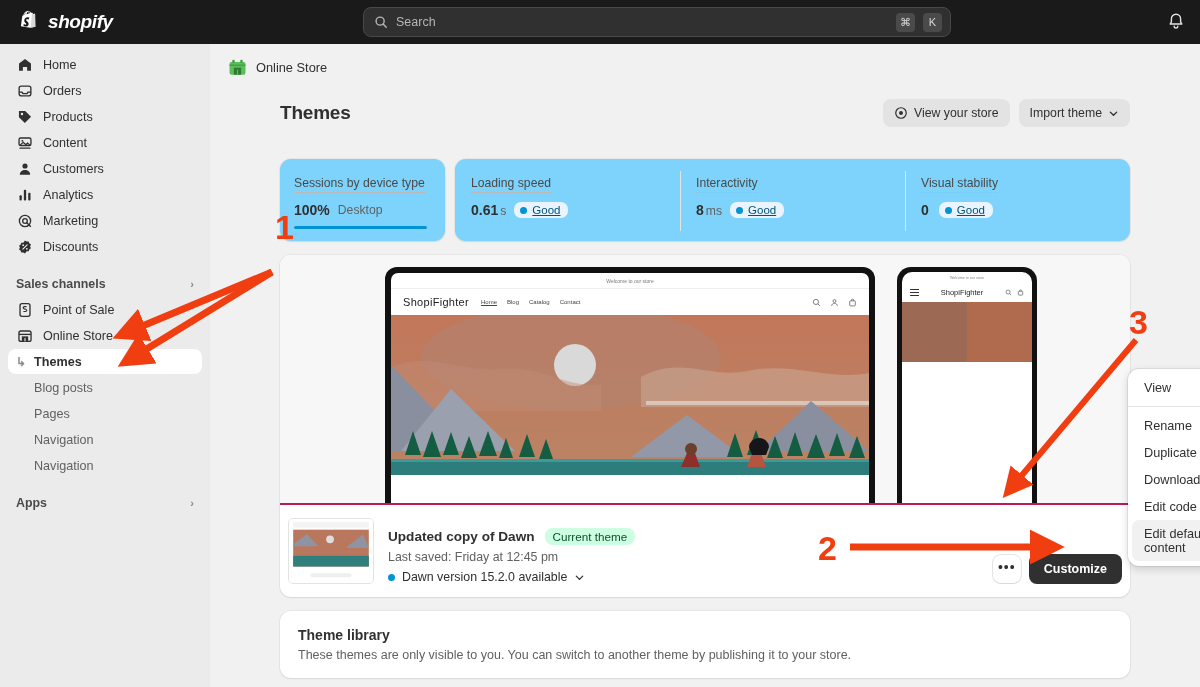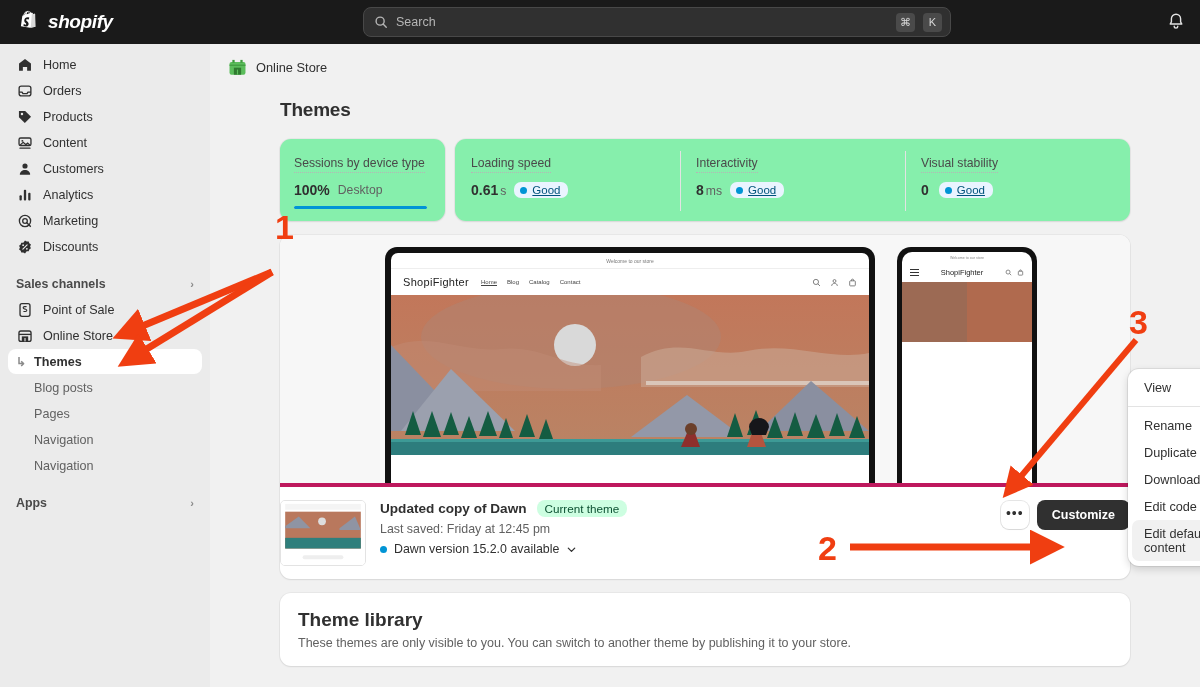--- a/index.html
+++ b/index.html
@@ -77,21 +77,21 @@
     font-family: "Liberation Sans", sans-serif;
   }
   .btn-dark {
     background: #303030; color: #fff; border: none; border-radius: 8px; height: 30px;
     padding: 0 15px; font-size: 12.5px; font-weight: 600; cursor: pointer;
     font-family: "Liberation Sans", sans-serif;
   }
 
   
   .metrics { display: flex; gap: 10px; margin-bottom: 14px; }
-  .card { background: #86efac; border-radius: 11px; box-shadow: 0 0 0 1px rgba(0,0,0,.04), 0 1px 2px rgba(0,0,0,.07); }
+  .card { background: #7dd3fc; border-radius: 11px; box-shadow: 0 0 0 1px rgba(0,0,0,.04), 0 1px 2px rgba(0,0,0,.07); margin-top: 14px; }
   .m-first { width: 165px; padding: 14px 14px 12px 14px; }
   .m-rest { flex: 1; display: flex; padding: 14px 0 12px 0; }
   .m-cell { flex: 1; padding: 0 16px; position: relative; }
   .m-cell + .m-cell::before {
     content: ""; position: absolute; left: 0; top: -2px; bottom: -2px; width: 1px; background: #e3e3e3;
   }
   .m-label {
     font-size: 12.2px; color: #4a4a4a; margin-bottom: 9px;
     border-bottom: 1px dotted #b5b5b5; display: inline-block; padding-bottom: 2px;
   }
@@ -128,42 +128,42 @@
   }
   .mob-screen { background: #fff; border-radius: 10px 10px 0 0; height: 100%; overflow: hidden; }
   .mob-ann { text-align: center; font-size: 3.6px; color: #888; padding: 4px 0 3px; }
   .mob-nav { display: flex; align-items: center; padding: 5px 8px; }
   .mob-brand { font-size: 7.5px; color: #222; margin: 0 auto; }
   .burger { display: flex; flex-direction: column; gap: 1.7px; }
   .burger i { width: 9px; height: 1px; background: #333; display: block; }
   .mob-icons { display: flex; gap: 5px; opacity: .7; }
   .mob-hero { height: 60px; background: linear-gradient(90deg,#9c6a54 50%, #b06a4e 50%); }
 
-  .theme-info { display: flex; align-items: flex-start; padding: 13px 0; gap: 14px; border-top: 4px solid #be185d; }
+  .theme-info { display: flex; align-items: flex-end; padding: 13px 8px; gap: 14px; border-top: 2px solid #be185d; }
   .thumb { width: 86px; height: 66px; border-radius: 5px; border: 1px solid #e3e3e3; overflow: hidden; flex: 0 0 86px; background: #fff; }
   .ti-main { flex: 1; min-width: 0; }
   .ti-title-row { display: flex; align-items: center; gap: 10px; margin-bottom: 5px; }
   .ti-title { font-size: 13.6px; font-weight: 700; color: #303030; }
   .badge-green { background: #cdfee1; color: #0c5132; font-size: 11.7px; border-radius: 8px; padding: 2px 8px; }
   .ti-sub { font-size: 12.4px; color: #616161; margin-bottom: 6px; }
   .ti-ver { font-size: 12.4px; color: #303030; display: flex; align-items: center; gap: 7px; cursor: pointer; }
   .dot-blue { width: 7px; height: 7px; border-radius: 50%; background: #0094d5; }
   .ti-actions { display: flex; align-items: center; gap: 8px; }
   .btn-ellipsis {
     width: 28px; height: 28px; border-radius: 8px; background: #fff;
     box-shadow: 0 0 0 1px rgba(0,0,0,.1), 0 1px 1px rgba(0,0,0,.06);
     display: flex; align-items: center; justify-content: center; cursor: pointer;
     font-size: 14px; color: #303030; letter-spacing: 1px; line-height: 0; padding-bottom: 5px;
   }
 
   .lib-card {
     background: #fff; border-radius: 11px; margin-top: 14px; padding: 16px 18px;
     box-shadow: 0 0 0 1px rgba(0,0,0,.04), 0 1px 2px rgba(0,0,0,.07);
   }
-  .lib-title { font-size: 19px; font-weight: 700; color: #303030; margin-bottom: 5px; }
+  .lib-title { font-size: 14px; font-weight: 700; color: #303030; margin-bottom: 5px; }
   .lib-sub { font-size: 12.5px; color: #616161; }
 
   
   .dropdown {
     position: absolute; left: 918px; top: 325px; width: 174px;
     background: #fff; border-radius: 11px; padding: 5px 0;
     box-shadow: 0 3px 8px rgba(0,0,0,.16), 0 0 0 1px rgba(0,0,0,.07); z-index: 40;
   }
   .dd-item { font-size: 12.7px; color: #303030; padding: 6.5px 12px; cursor: pointer; margin: 0 4px; border-radius: 7px; }
   .dd-item.hl { background: #f1f1f1; }
@@ -355,20 +355,35 @@
           <rect x="13" y="2" width="2.4" height="3" fill="#3f9b3f"></rect>
         </svg>
         <span>Online Store</span>
       </div>
 
       <div class="content">
         <div class="inner">
 
           <div class="page-head">
             <div class="page-title">Themes</div>
+            <div class="head-btns">
+              <button class="btn-sec">
+                <svg width="14" height="14" viewBox="0 0 16 16">
+                  <circle cx="8" cy="8" r="6" fill="none" stroke="#303030" stroke-width="1.4"></circle>
+                  <circle cx="8" cy="8" r="2.2" fill="#303030"></circle>
+                </svg>
+                <span>View your store</span>
+              </button>
+              <button class="btn-sec">
+                <span>Import theme</span>
+                <svg width="11" height="11" viewBox="0 0 12 12">
+                  <path d="M2.5 4.5 6 8l3.5-3.5" fill="none" stroke="#303030" stroke-width="1.5" stroke-linecap="round" stroke-linejoin="round"></path>
+                </svg>
+              </button>
+            </div>
           </div>
 
           <div class="metrics">
             <div class="card m-first">
               <div class="m-label">Sessions by device type</div>
               <div class="m-row">
                 <span class="m-val">100%</span>
                 <span style="font-size:12.2px;color:#616161">Desktop</span>
               </div>
               <div class="bar-track">

